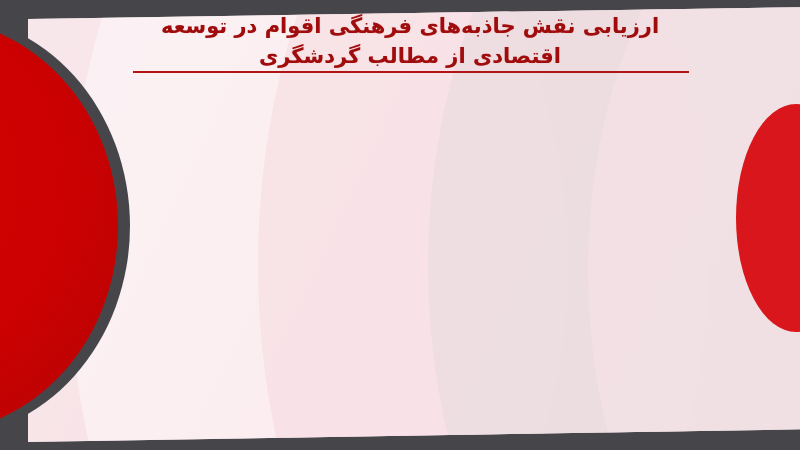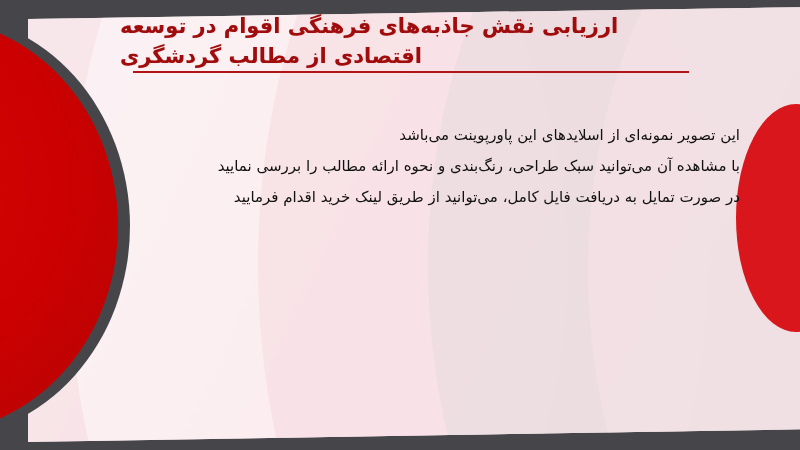--- a/index.html
+++ b/index.html
@@ -116,21 +116,21 @@
     z-index: 6;
   }
 
   
   .title-block {
     position: absolute;
     left: 120px;
     right: 100px;
     top: 12px;
     z-index: 8;
-    text-align: left;
+    text-align: center;
   }
   .title-line {
     color: #a00c0c;
     font-size: 21px;
     font-weight: bold;
     line-height: 1.42;
     direction: rtl;
     white-space: nowrap;
     text-shadow: 0 0 1px rgba(160,12,12,0.25);
   }
@@ -182,19 +182,14 @@
   <div class="left-oval-border"></div>
   <div class="left-oval"></div>
   <div class="right-oval"></div>
 
   <div class="title-block">
     <div class="title-line">ارزیابی نقش جاذبه‌های فرهنگی اقوام در توسعه</div>
     <div class="title-line">اقتصادی از مطالب گردشگری</div>
   </div>
   <div class="title-rule"></div>
 
-  <div class="body-block">
-    <div class="body-line">این تصویر نمونه‌ای از اسلایدهای این پاورپوینت می‌باشد</div>
-    <div class="body-line">با مشاهده آن می‌توانید سبک طراحی، رنگ‌بندی و نحوه ارائه مطالب را بررسی نمایید</div>
-    <div class="body-line">در صورت تمایل به دریافت فایل کامل، می‌توانید از طریق لینک خرید اقدام فرمایید</div>
-  </div>
 
 </div>
 
 </body></html>

